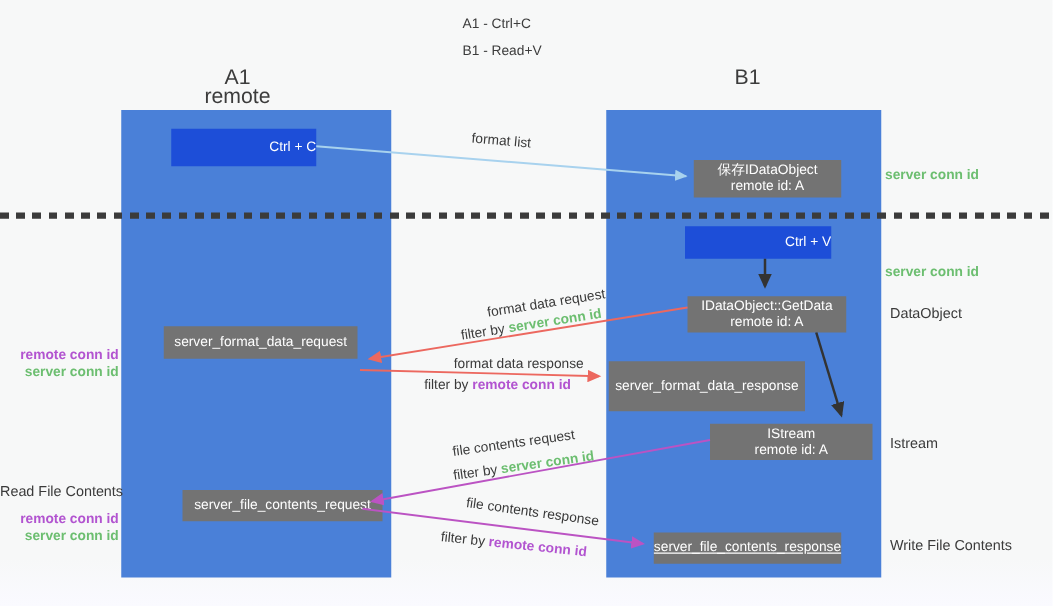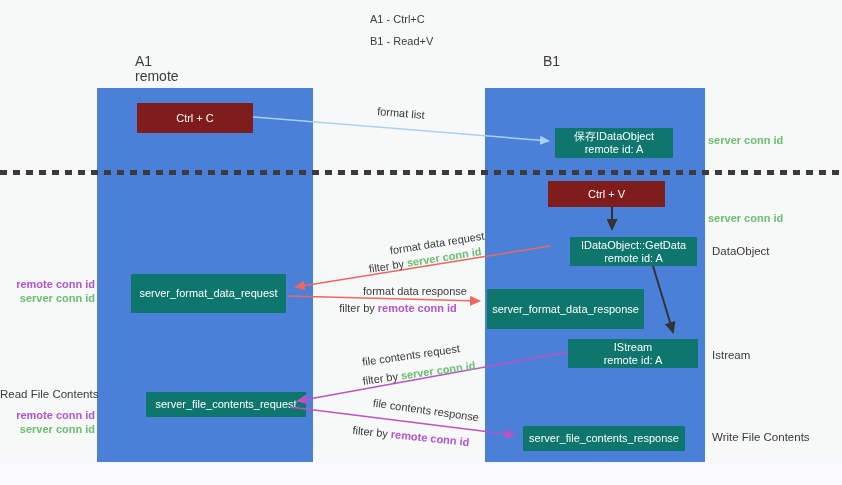--- a/index.html
+++ b/index.html
@@ -7,27 +7,27 @@
     width:842px;height:485px;
     font-family:"Liberation Sans","DejaVu Sans",sans-serif;
     background:linear-gradient(180deg,#f7f8f8 0%,#f7f8f8 92%,#fafaff 100%);
     position:relative;overflow:hidden;color:#3a3a3a;
   }
   .abs{position:absolute;}
   .title{left:370px;top:8px;font-size:11px;line-height:22px;color:#3c3c3c;}
   .lane{background:#4a80d8;top:88px;height:374px;}
   .lane-a{left:97px;width:216px;}
   .lane-b{left:485px;width:220px;}
-  .lane-header{top:54px;width:110px;text-align:left;font-size:14px;line-height:15px;color:#3c3c3c;}
+  .lane-header{top:54px;width:110px;text-align:center;font-size:17px;line-height:15px;color:#3c3c3c;}
   .hdr-a{left:135px;}
   .hdr-b{left:543px;}
   .node{display:flex;flex-direction:column;align-items:center;justify-content:center;
         color:#fff;font-size:11px;line-height:13px;text-align:center;box-sizing:border-box;}
-  .green{background:#7f1d1d;}
-  .orange{background:#0f766e;}
+  .green{background:#1d4ed8;align-items:flex-end;}
+  .orange{background:#737373;}
   .dashed-sep{left:0;top:170px;width:842px;height:5px;
     background:repeating-linear-gradient(90deg,#3b3b3b 0 7px,transparent 7px 13px);}
   svg.arrows{position:absolute;left:0;top:0;pointer-events:none;}
   .mid-label{font-size:11px;white-space:nowrap;color:#3a3a3a;}
   .rot{transform-origin:center center;}
   .c-green{color:#6cbe70;font-weight:bold;}
   .c-purple{color:#b254d0;font-weight:bold;}
   .side-left{width:95px;text-align:right;font-size:11px;line-height:13.5px;white-space:nowrap;}
   .side-right{font-size:11px;white-space:nowrap;}
   .plain{color:#3a3a3a;font-weight:normal;font-size:11.5px;}
@@ -56,38 +56,38 @@
 <div class="abs node green" style="left:137px;top:103px;width:116px;height:30px;">
   <div>Ctrl + C</div>
 </div>
 <div class="abs node orange" style="left:555px;top:128px;width:118px;height:30px;">
   <div>保存IDataObject</div>
   <div>remote id: A</div>
 </div>
 <div class="abs node green" style="left:548px;top:181px;width:117px;height:26px;">
   <div>Ctrl + V</div>
 </div>
-<div class="abs node orange" style="left:550px;top:237px;width:127px;height:29px;margin-left:20px;">
+<div class="abs node orange" style="left:550px;top:237px;width:127px;height:29px;">
   <div>IDataObject::GetData</div>
   <div>remote id: A</div>
 </div>
-<div class="abs node orange" style="left:131px;top:274px;width:155px;height:39px;">
+<div class="abs node orange" style="left:131px;top:261px;width:155px;height:26px;">
   <div>server_format_data_request</div>
 </div>
 <div class="abs node orange" style="left:487px;top:289px;width:157px;height:40px;">
   <div>server_format_data_response</div>
 </div>
 <div class="abs node orange" style="left:568px;top:339px;width:130px;height:29px;">
   <div>IStream</div>
   <div>remote id: A</div>
 </div>
 <div class="abs node orange" style="left:128px;top:392px;width:160px;height:25px;margin-left:18px;">
   <div>server_file_contents_request</div>
 </div>
-<div class="abs node orange" style="left:523px;top:426px;width:162px;height:25px;">
+<div class="abs node orange" style="left:523px;top:426px;width:150px;height:25px;text-decoration:underline;">
   <div>server_file_contents_response</div>
 </div>
 
 <svg class="arrows" width="842" height="485" viewBox="0 0 842 485">
   <defs>
     <marker id="m-blue" markerWidth="11" markerHeight="9" refX="9" refY="4.5" orient="auto" markerUnits="userSpaceOnUse">
       <path d="M0,0 L10,4.5 L0,9 Z" fill="#a8d2ee"></path>
     </marker>
     <marker id="m-black" markerWidth="13" markerHeight="11" refX="10" refY="5.5" orient="auto" markerUnits="userSpaceOnUse">
       <path d="M0,0 L12,5.5 L0,11 Z" fill="#333333"></path>

